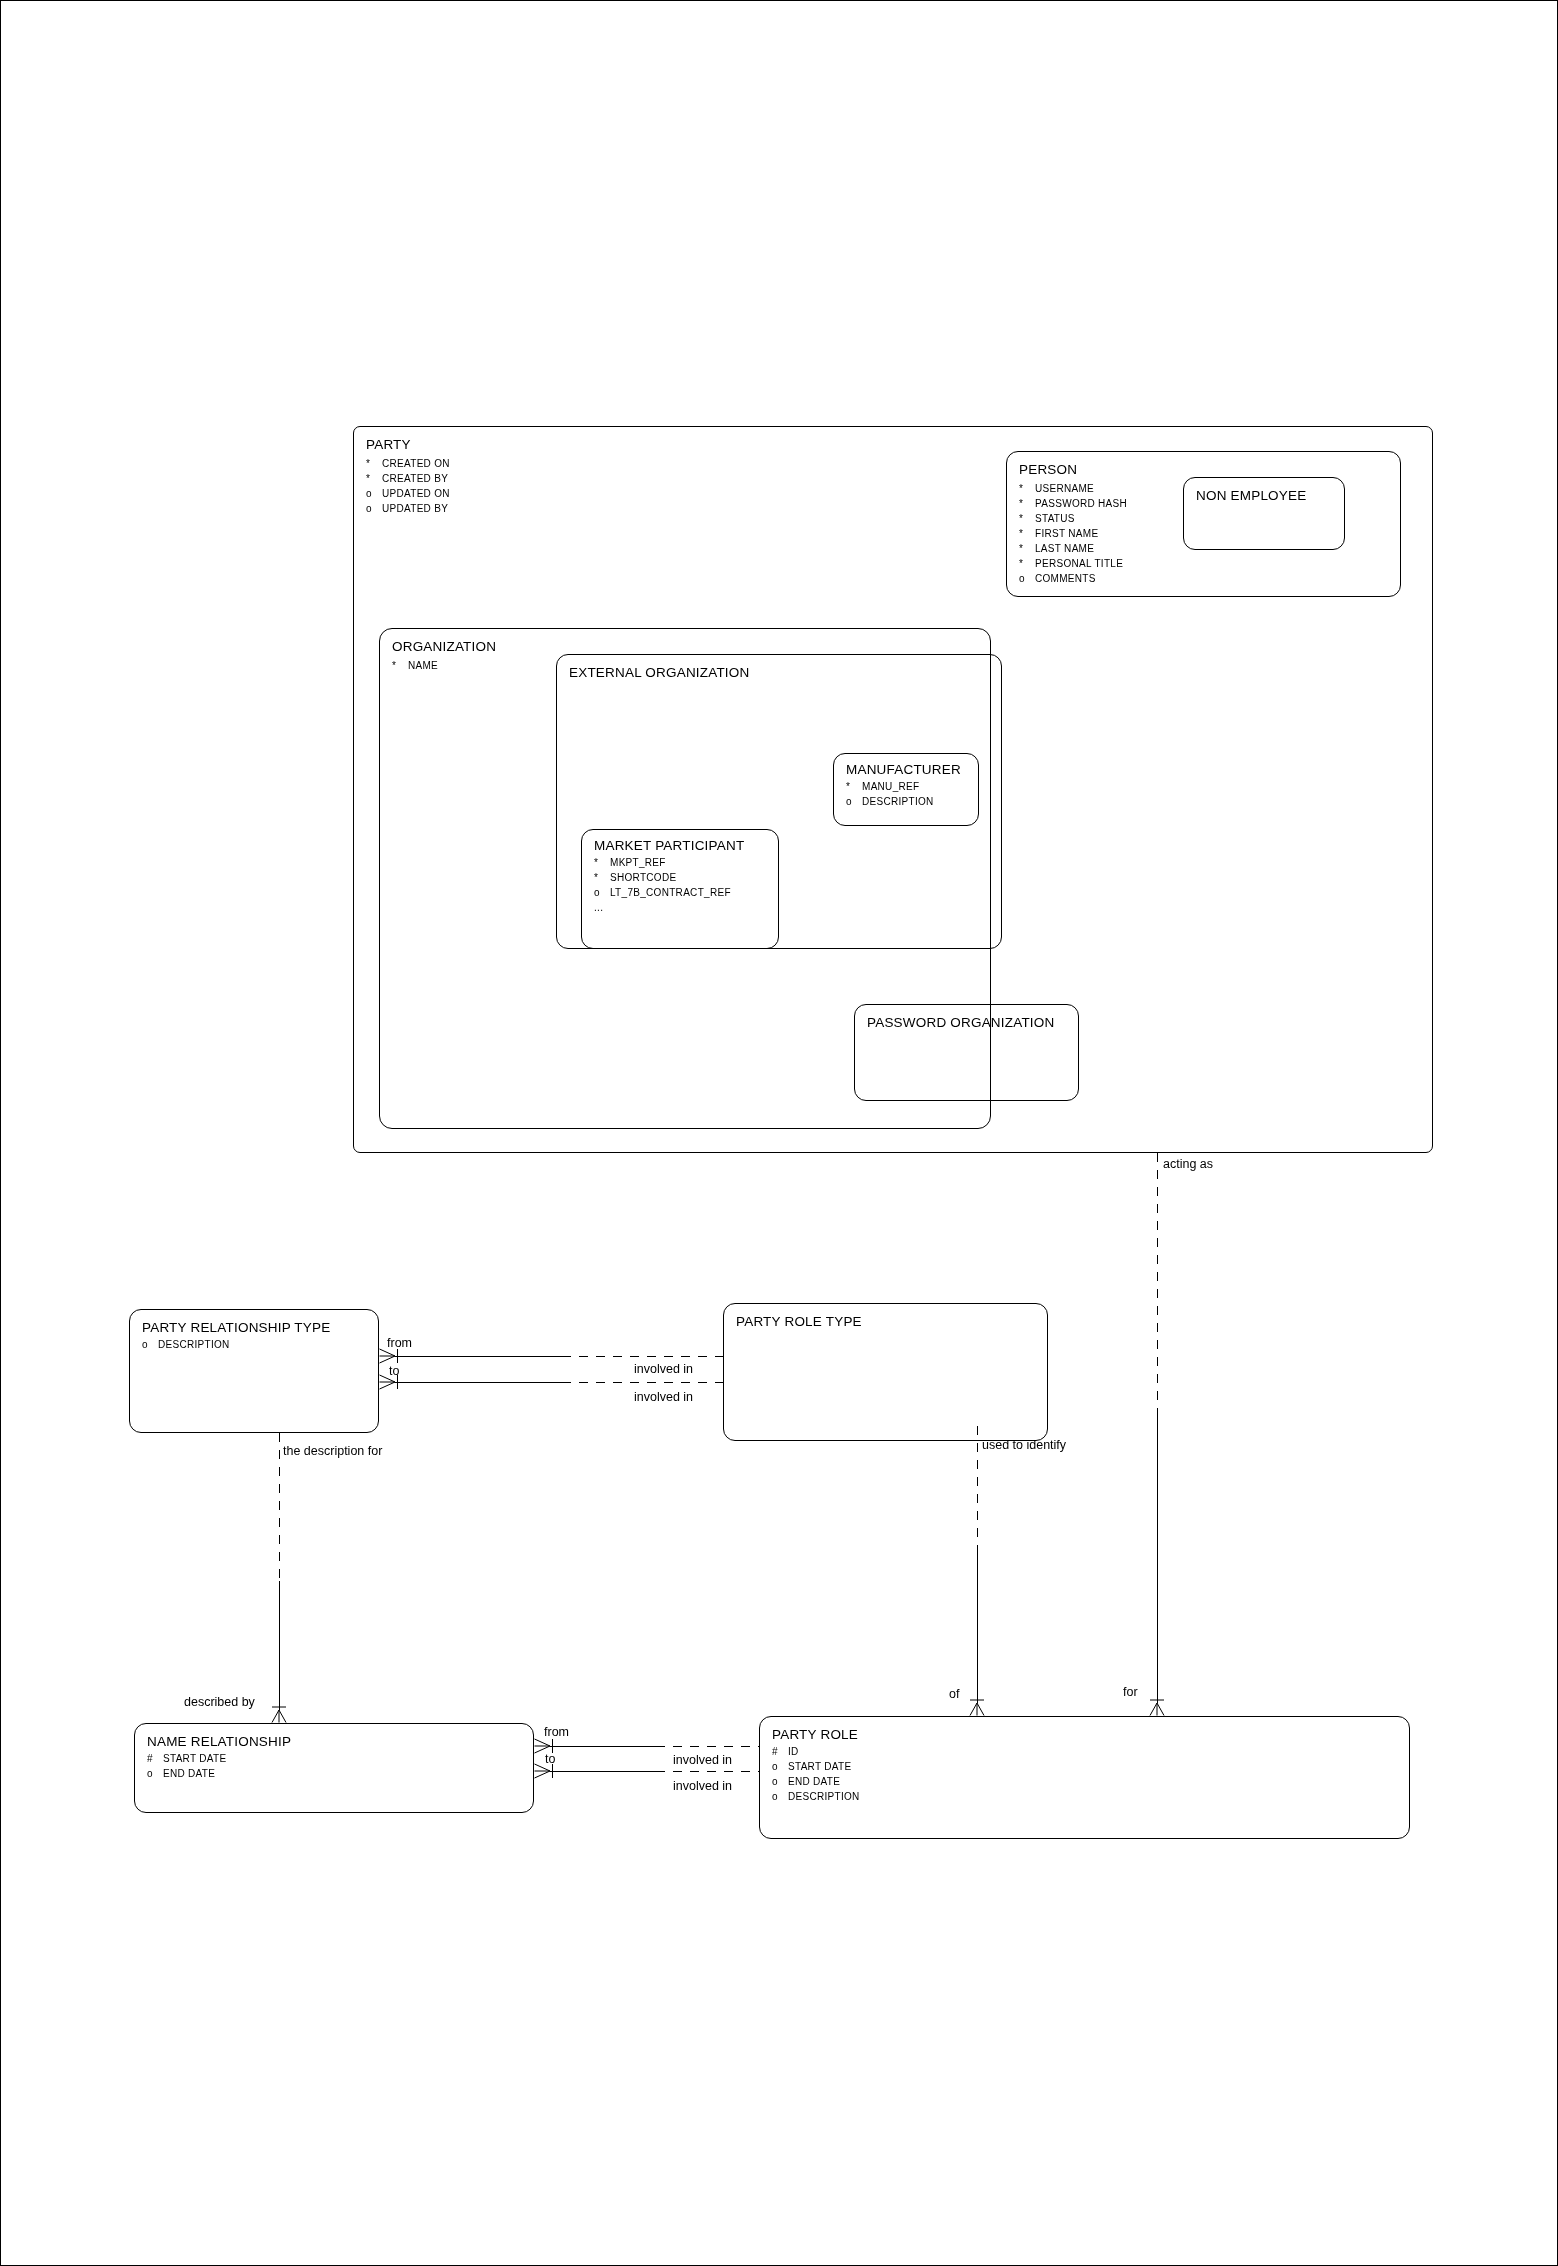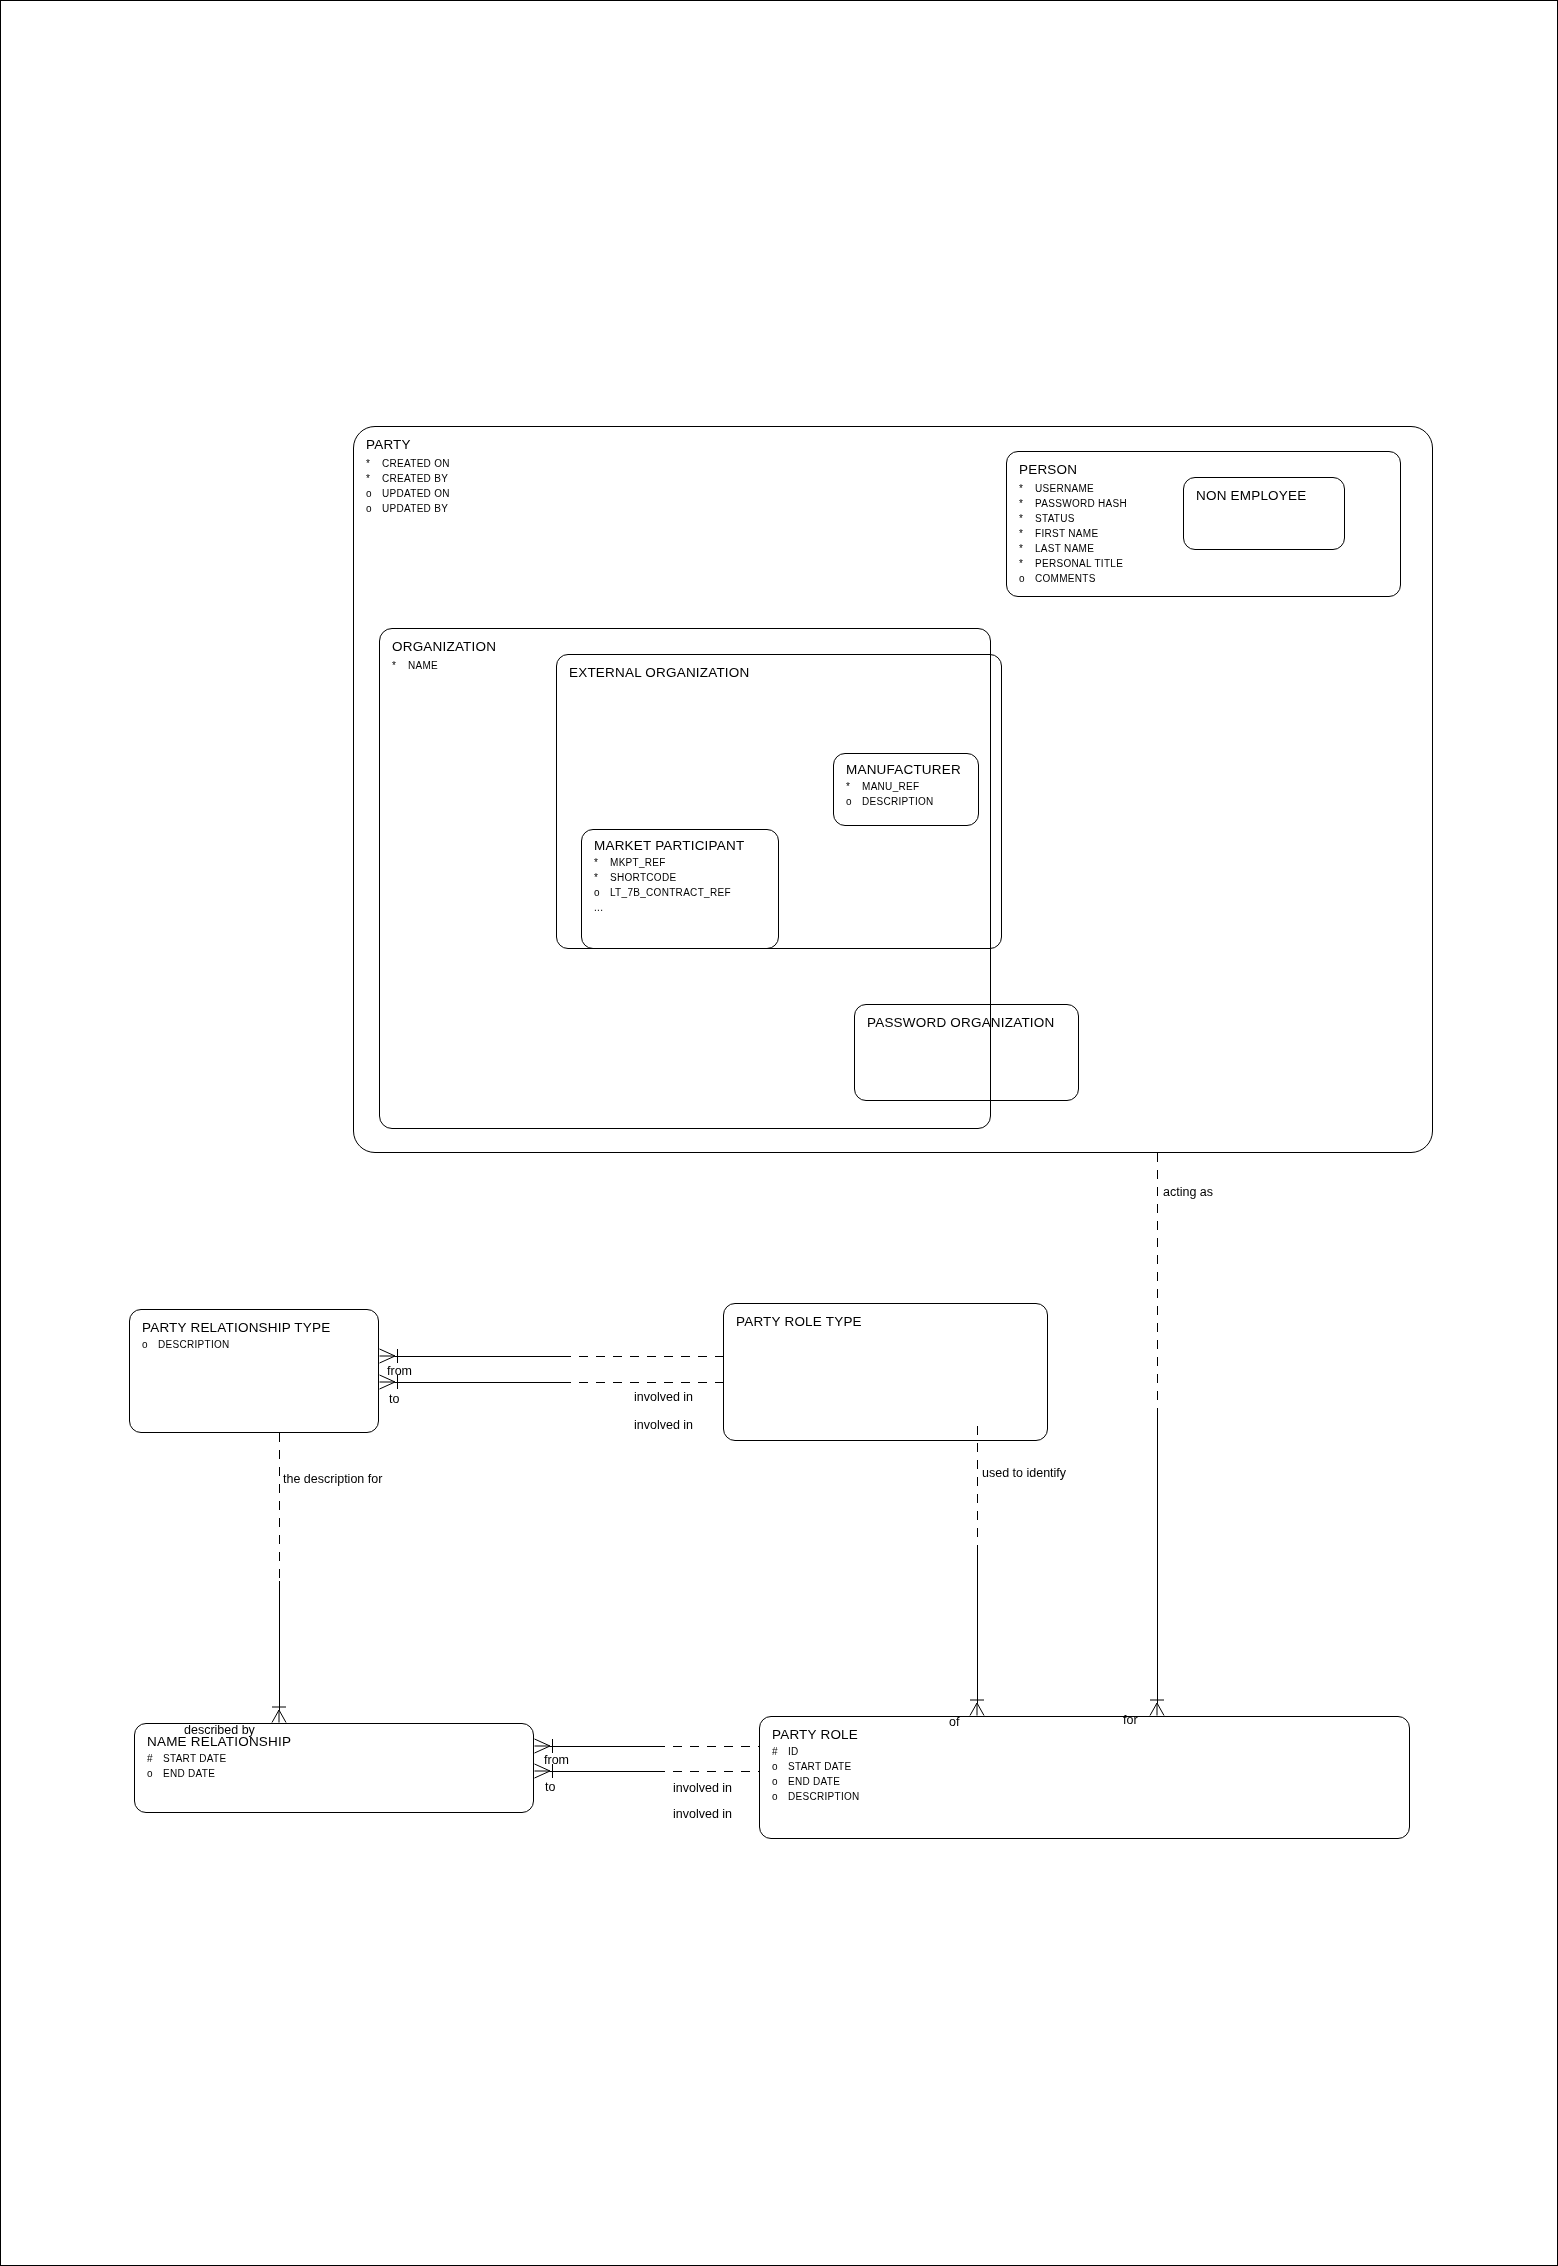--- a/index.html
+++ b/index.html
@@ -17,28 +17,28 @@
   .attr   { height:15px; display:flex; align-items:center; font-size:10px; letter-spacing:.3px; white-space:nowrap; }
   .attr .pfx   { width:16px; flex:0 0 16px; }
   .line { position:absolute; }
   .line.h { height:1px; }
   .line.v { width:1px; }
   .line.h.solid { background:#000; }
   .line.v.solid { background:#000; }
   .line.h.dashed { background:repeating-linear-gradient(to right, #000 0 9px, transparent 9px 17px); }
   .line.v.dashed { background:repeating-linear-gradient(to bottom, #000 0 9px, transparent 9px 17px); }
   .foot { position:absolute; }
-  .rlabel { position:absolute; font-size:12.5px; white-space:nowrap;margin-top:28px; }
+  .rlabel { position:absolute; font-size:12.5px; white-space:nowrap; }
 </style>
 </head>
 <body>
 
 <div id="canvas">
 
-  <div class="entity" style="left:352px;top:425px;width:1080px;height:727px;border-radius:22px">
+  <div class="entity" style="left:352px;top:425px;width:1080px;height:727px;border-radius:7px">
     <div class="etitle">PARTY</div>
     <div class="attrs">
         <div class="attr">
           <span class="pfx">*</span>
           <span class="aname">CREATED ON</span>
         </div>
         <div class="attr">
           <span class="pfx">*</span>
           <span class="aname">CREATED BY</span>
         </div>

